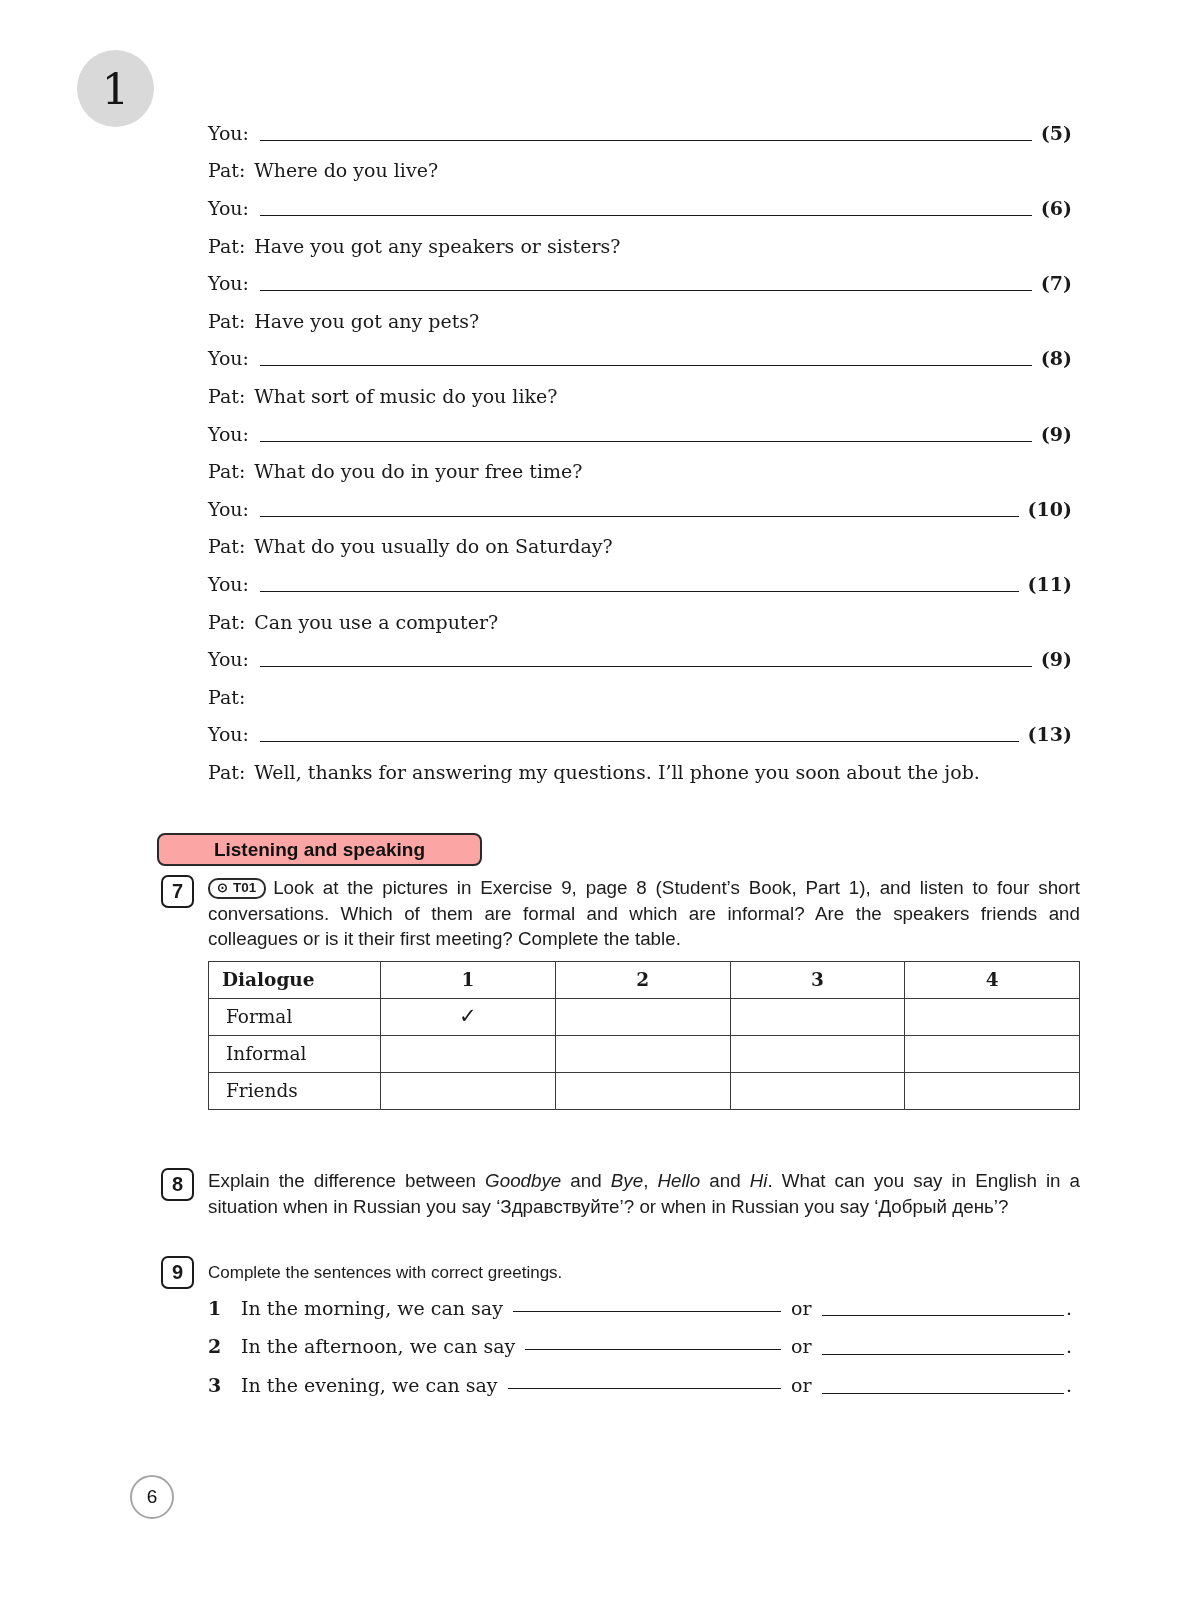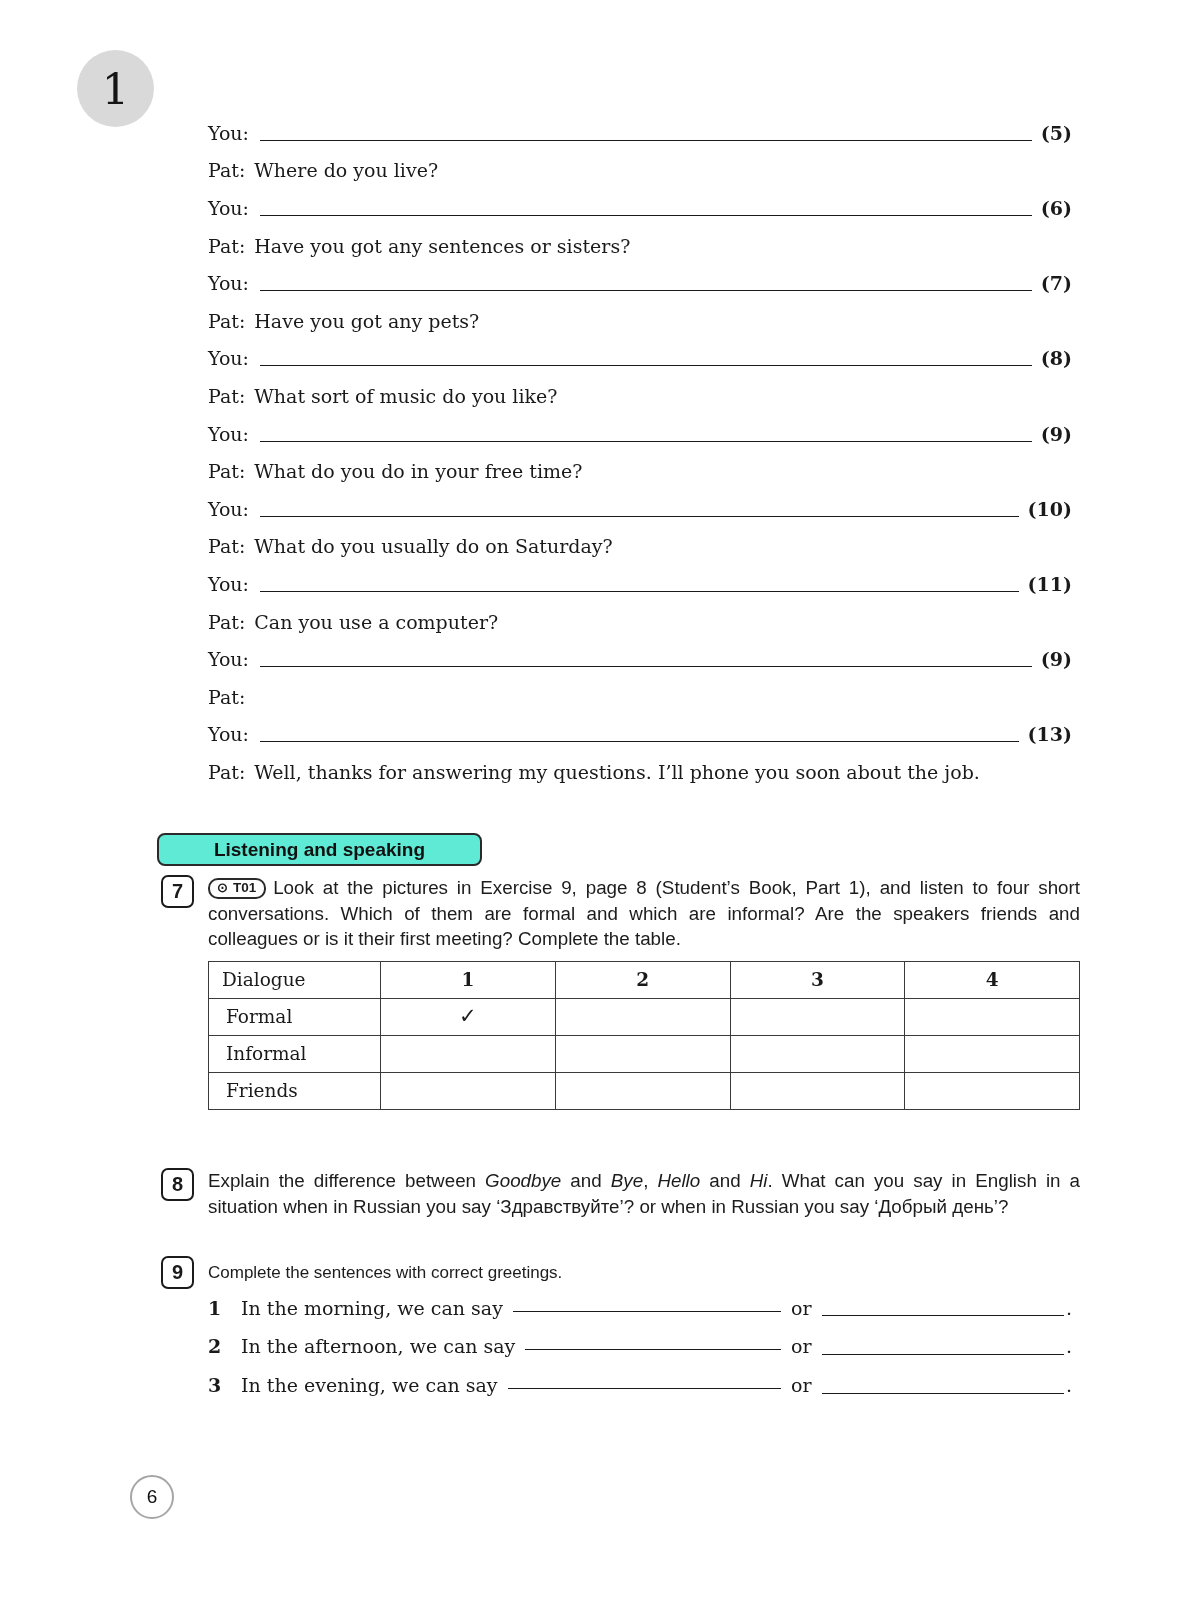--- a/index.html
+++ b/index.html
@@ -13,21 +13,21 @@
 
   
   .dialogue{position:absolute;left:208px;top:114px;width:864px;}
   .dl-row{display:flex;align-items:center;height:37.6px;font-size:19px;}
   .sp{white-space:nowrap;}
   .blank{flex:1;height:15px;border-bottom:1.7px solid #1a1a1a;margin:0 9px 0 11px;}
   .qnum{font-weight:bold;white-space:nowrap;}
   .ptext{margin-left:9px;white-space:nowrap;}
 
   
-  .banner{position:absolute;left:157px;top:833px;width:321px;height:29px;background:#5eead4;
+  .banner{position:absolute;left:157px;top:833px;width:321px;height:29px;background:#fca5a5;
           border:2px solid #2a2a2a;border-radius:8px;display:flex;align-items:center;justify-content:center;
           font-family:"Liberation Sans",sans-serif;font-weight:bold;font-size:19px;color:#111;}
 
   
   .exercise{position:absolute;display:flex;gap:14px;}
   .ex7{left:161px;top:875px;width:930px;}
   .ex8{left:161px;top:1168px;width:930px;}
   .ex9{left:161px;top:1256px;width:930px;}
   .ex-badge{flex:0 0 33px;width:33px;height:33px;border:2.5px solid #1b1b1b;border-radius:7px;
             box-sizing:border-box;display:flex;align-items:center;justify-content:center;
@@ -40,21 +40,21 @@
   
   .audio-badge{display:inline-flex;align-items:center;gap:5px;border:2px solid #2a2a2a;border-radius:10px;
                padding:0 8px 1px 7px;font-weight:bold;font-size:13.5px;line-height:16px;
                vertical-align:2px;margin-right:7px;background:#fff;}
   .audio-icon{font-size:13px;line-height:1;}
 
   
   table.dtable{border-collapse:collapse;margin-top:9px;table-layout:fixed;width:872px;
                font-family:"DejaVu Serif",serif;font-size:18.5px;color:#1a1a1a;}
   .dtable th,.dtable td{border:1.6px solid #3a3a3a;height:36px;padding:0;font-weight:normal;}
-  .dtable .rowhead{text-align:left;padding-left:13px;font-weight:normal;}
+  .dtable .rowhead{text-align:left;padding-left:13px;font-weight:bold;}
   .dtable .colnum{text-align:center;font-weight:bold;}
   .dtable .rowlabel{text-align:left;padding-left:17px;}
   .dtable .cell{text-align:center;font-size:21px;}
 
   
   .ex8 .ex-body em{font-style:italic;}
 
   
   .ex9-instruction{font-family:"Liberation Sans",sans-serif;font-size:17px;line-height:33px;color:#1c1c1c;}
   .items{margin-top:0;font-family:"DejaVu Serif",serif;font-size:19px;color:#1a1a1a;}
@@ -92,21 +92,21 @@
       <span class="sp">Pat:</span>
       <span class="ptext">Where do you live?</span>
     </div>
     <div class="dl-row">
       <span class="sp">You:</span>
       <span class="blank"></span>
       <span class="qnum">(6)</span>
     </div>
     <div class="dl-row">
       <span class="sp">Pat:</span>
-      <span class="ptext">Have you got any sentences or sisters?</span>
+      <span class="ptext">Have you got any speakers or sisters?</span>
     </div>
     <div class="dl-row">
       <span class="sp">You:</span>
       <span class="blank"></span>
       <span class="qnum">(7)</span>
     </div>
     <div class="dl-row">
       <span class="sp">Pat:</span>
       <span class="ptext">Have you got any pets?</span>
     </div>

